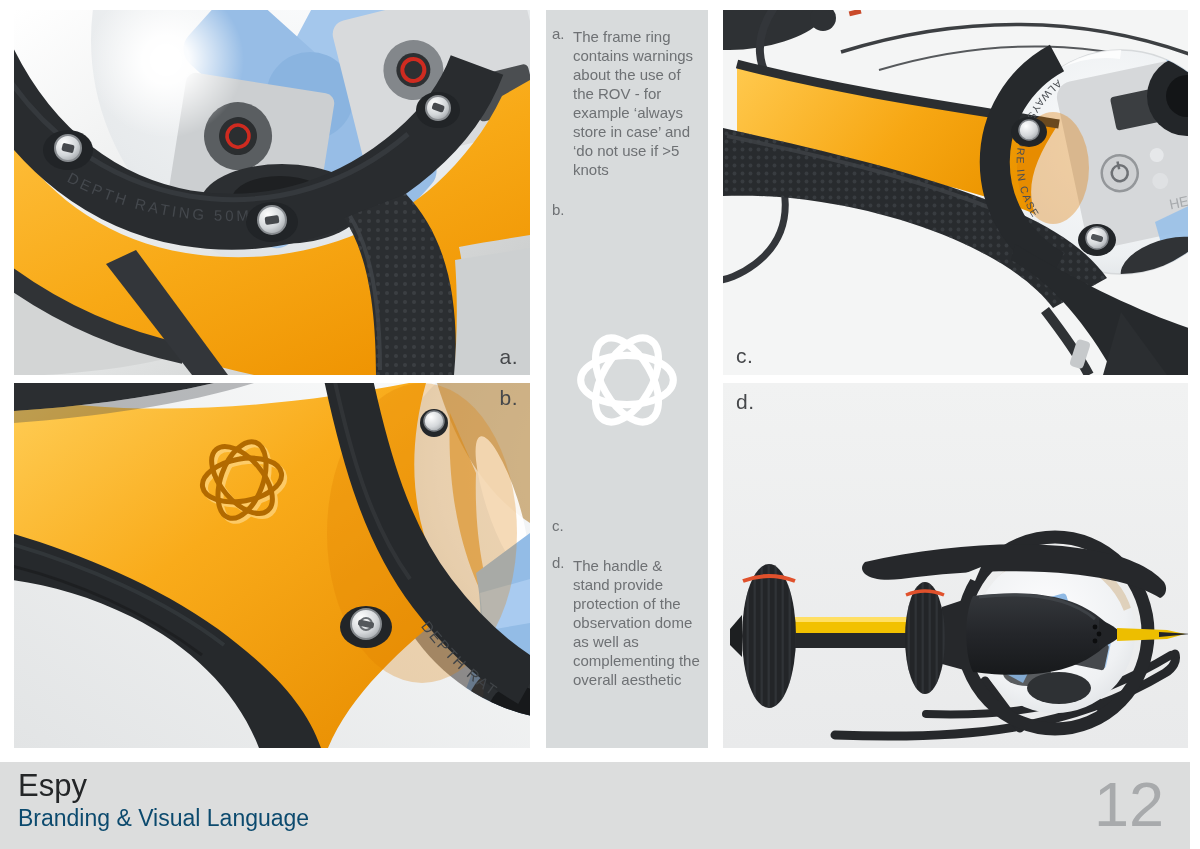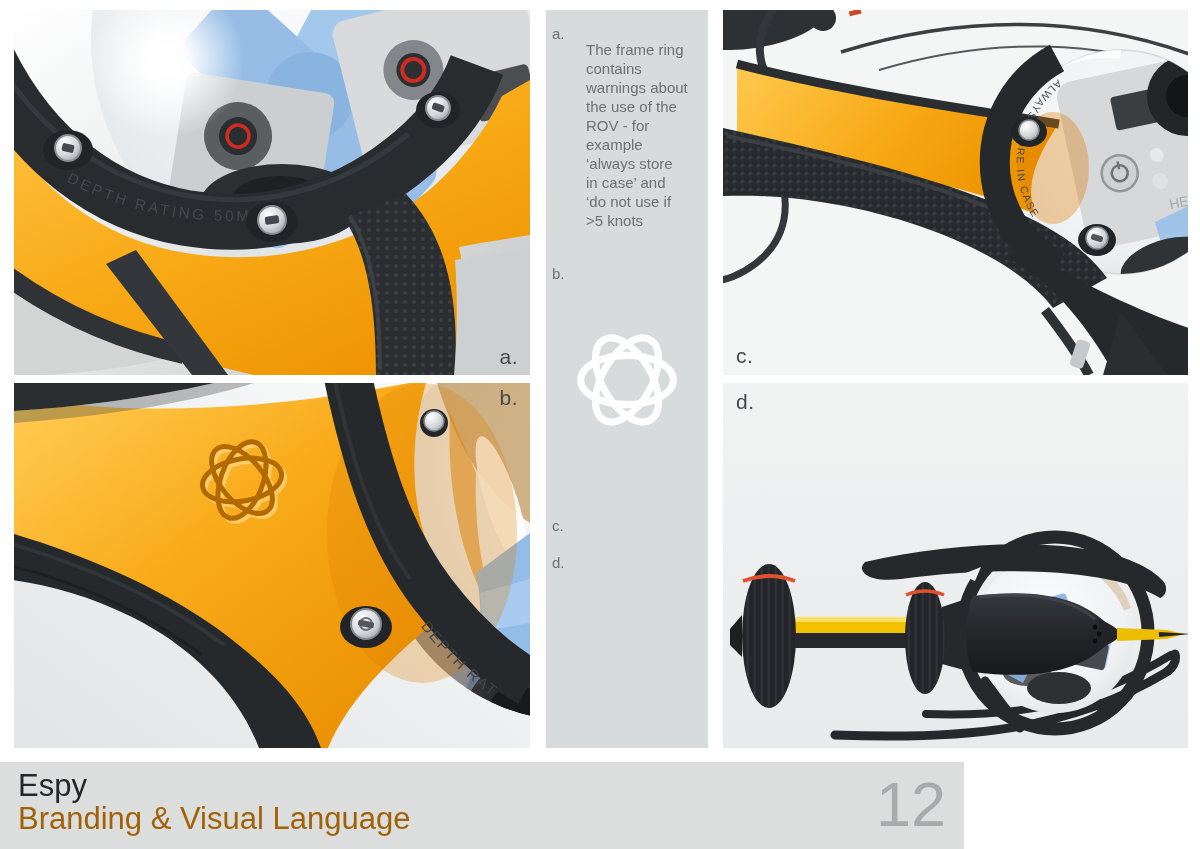--- a/index.html
+++ b/index.html
@@ -16,26 +16,26 @@
   #panel-a .plabel{right:12px;bottom:6px}
   #panel-b .plabel{right:12px;top:3px}
   #panel-c .plabel{left:13px;bottom:7px}
   #panel-d .plabel{left:13px;top:7px}
   #column{position:absolute;left:546px;top:10px;width:162px;height:738px;background:#d8dbdc}
   .ann-group{position:absolute;left:6px;right:4px}
   #ann-top{top:14px}
   #ann-bottom{top:506px}
   .ann{display:flex;color:#6e7174;font-size:15px;line-height:19px;margin-bottom:18px}
   .ann .marker{flex:0 0 18px}
-  .ann p{margin:16px;flex:1}
+  .ann p{margin:3px;flex:1}
   #logo{position:absolute;left:50%;top:318px;transform:translateX(-50%);width:104px;height:104px}
-  #footer{position:absolute;left:0;top:762px;width:964px;height:87px;background:#dcdddd}
+  #footer{position:absolute;left:0;top:762px;width:1190px;height:87px;background:#dcdddd}
   .ft-title{padding:7px 0 0 18px;font-size:31px;line-height:33px;color:#242628}
-  .ft-sub{padding-left:18px;font-size:31px;line-height:33px;color:#a16207}
-  .ft-num{position:absolute;right:18px;top:50%;transform:translateY(-53%);font-size:63px;font-weight:300;color:#a8aaac}
+  .ft-sub{padding-left:18px;font-size:23px;line-height:33px;color:#0c4a6e}
+  .ft-num{position:absolute;right:26px;top:50%;transform:translateY(-53%);font-size:63px;font-weight:300;color:#a8aaac}
 </style>
 </head>
 <body>
 
 <div class="page">
 
   <section class="panel" id="panel-a">
     <svg viewBox="0 0 516 365">
       <defs>
         <linearGradient id="aBg" x1="0" y1="0" x2="1" y2="1">
@@ -375,20 +375,21 @@
           <ellipse rx="49" ry="26" transform="rotate(120)"></ellipse>
         </g>
       </svg>
     </div>
     <div class="ann-group" id="ann-bottom">
       <div class="ann">
         <span class="marker">c.</span>
       </div>
       <div class="ann">
         <span class="marker">d.</span>
+        <p>The handle &amp; stand provide protection of the observation dome as well as complementing the overall aesthetic</p>
       </div>
     </div>
   </aside>
 
   <footer id="footer">
     <div class="ft-title">Espy</div>
     <div class="ft-sub">Branding &amp; Visual Language</div>
     <div class="ft-num">12</div>
   </footer>
 

